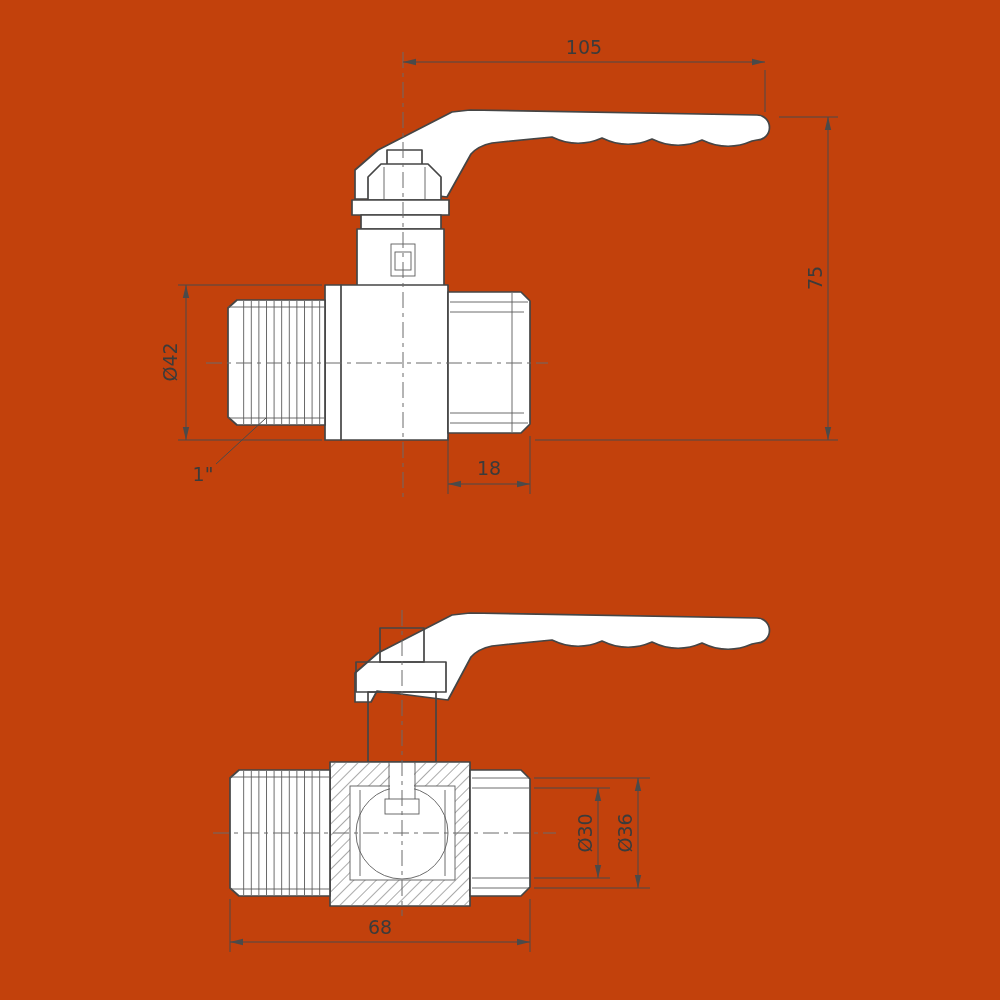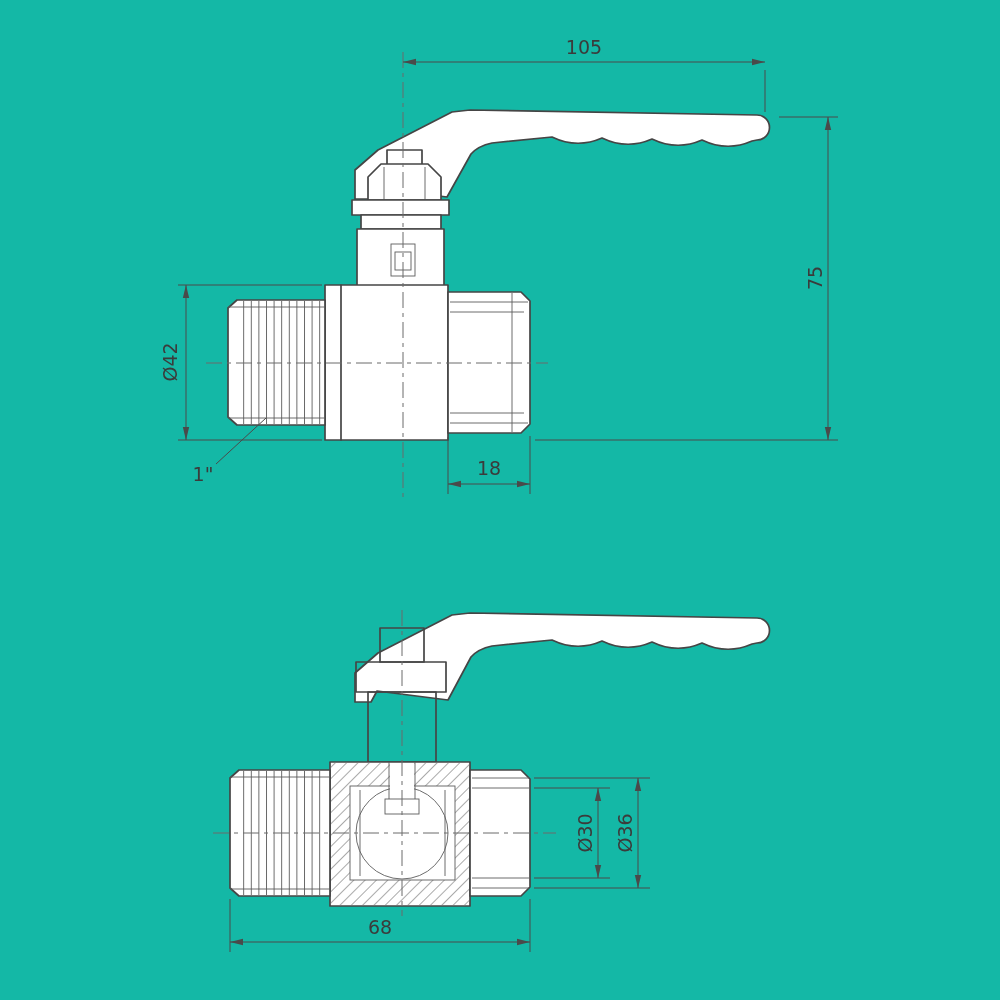--- a/index.html
+++ b/index.html
@@ -1,17 +1,17 @@
 <!DOCTYPE html>
 <html><head>
 <meta charset="utf-8">
 <style>
   html,body { margin:0; padding:0; background:#ffffff; }
   .page {
-    width:1000px; height:1000px; background:#14b8a6; position:relative;
+    width:1000px; height:1000px; background:#c2410c; position:relative;
     font-family:"DejaVu Sans", sans-serif;
   }
   svg { display:block; }
 
   
   .ln-m { stroke:#454545; stroke-width:1.7; fill:none; stroke-linejoin:round; stroke-linecap:round; }
   .ln-t { stroke:#5c5c5c; stroke-width:0.9; fill:none; }
   .fill-w { fill:#ffffff; }
   .cl { stroke:#6b6b6b; stroke-width:1; fill:none; stroke-dasharray:16 5 4 5; }
   .dim { stroke:#4a4a4a; stroke-width:1; fill:none; }

